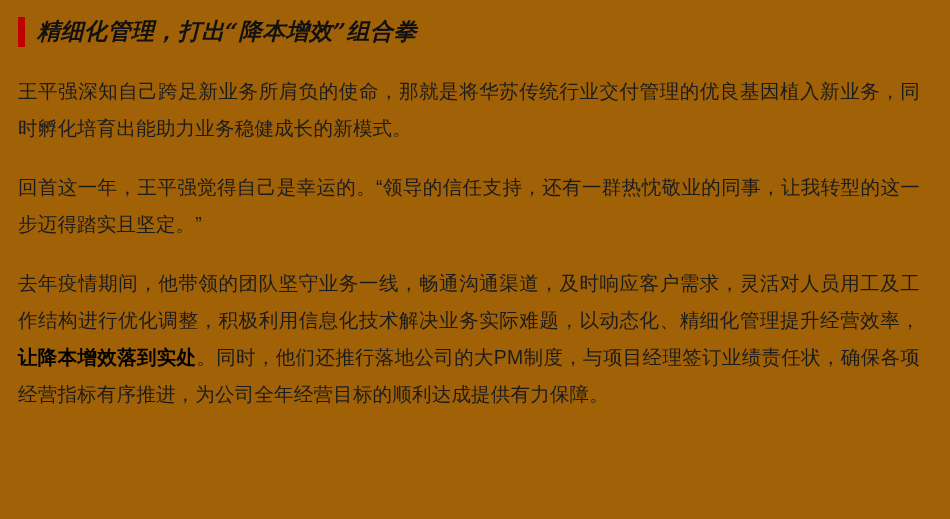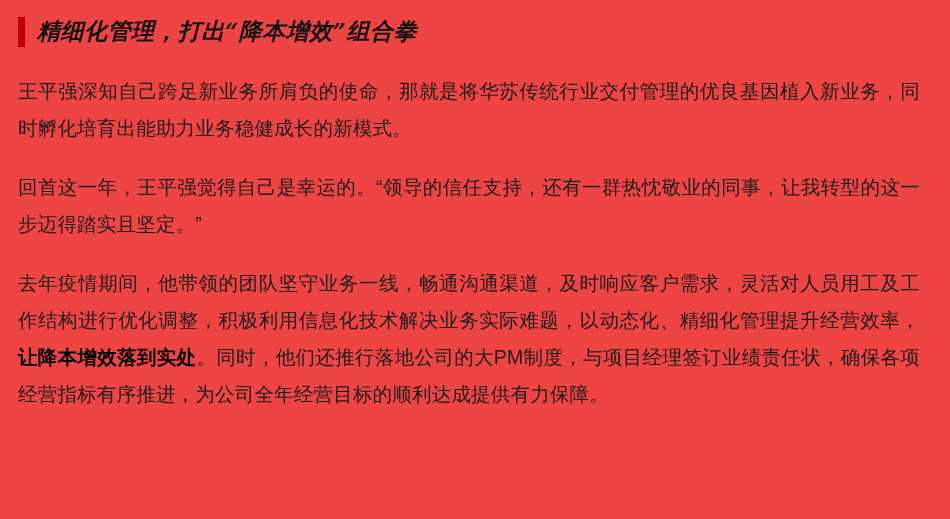--- a/index.html
+++ b/index.html
@@ -12,21 +12,21 @@
     background: #ffffff;
     font-family: "Liberation Sans", sans-serif;
     color: #1a1a1a;
     overflow: hidden;
   }
   .page {
     box-sizing: border-box;
     width: 950px;
     height: 519px;
     padding: 16px 22px 0 18px;
-    background: #ef4444;
+    background: #a16207;
   }
   .heading-row {
     display: flex;
     align-items: center;
     margin: 0 0 26px 0;
   }
   .heading-bar {
     width: 7px;
     height: 30px;
     background: #c00000;

